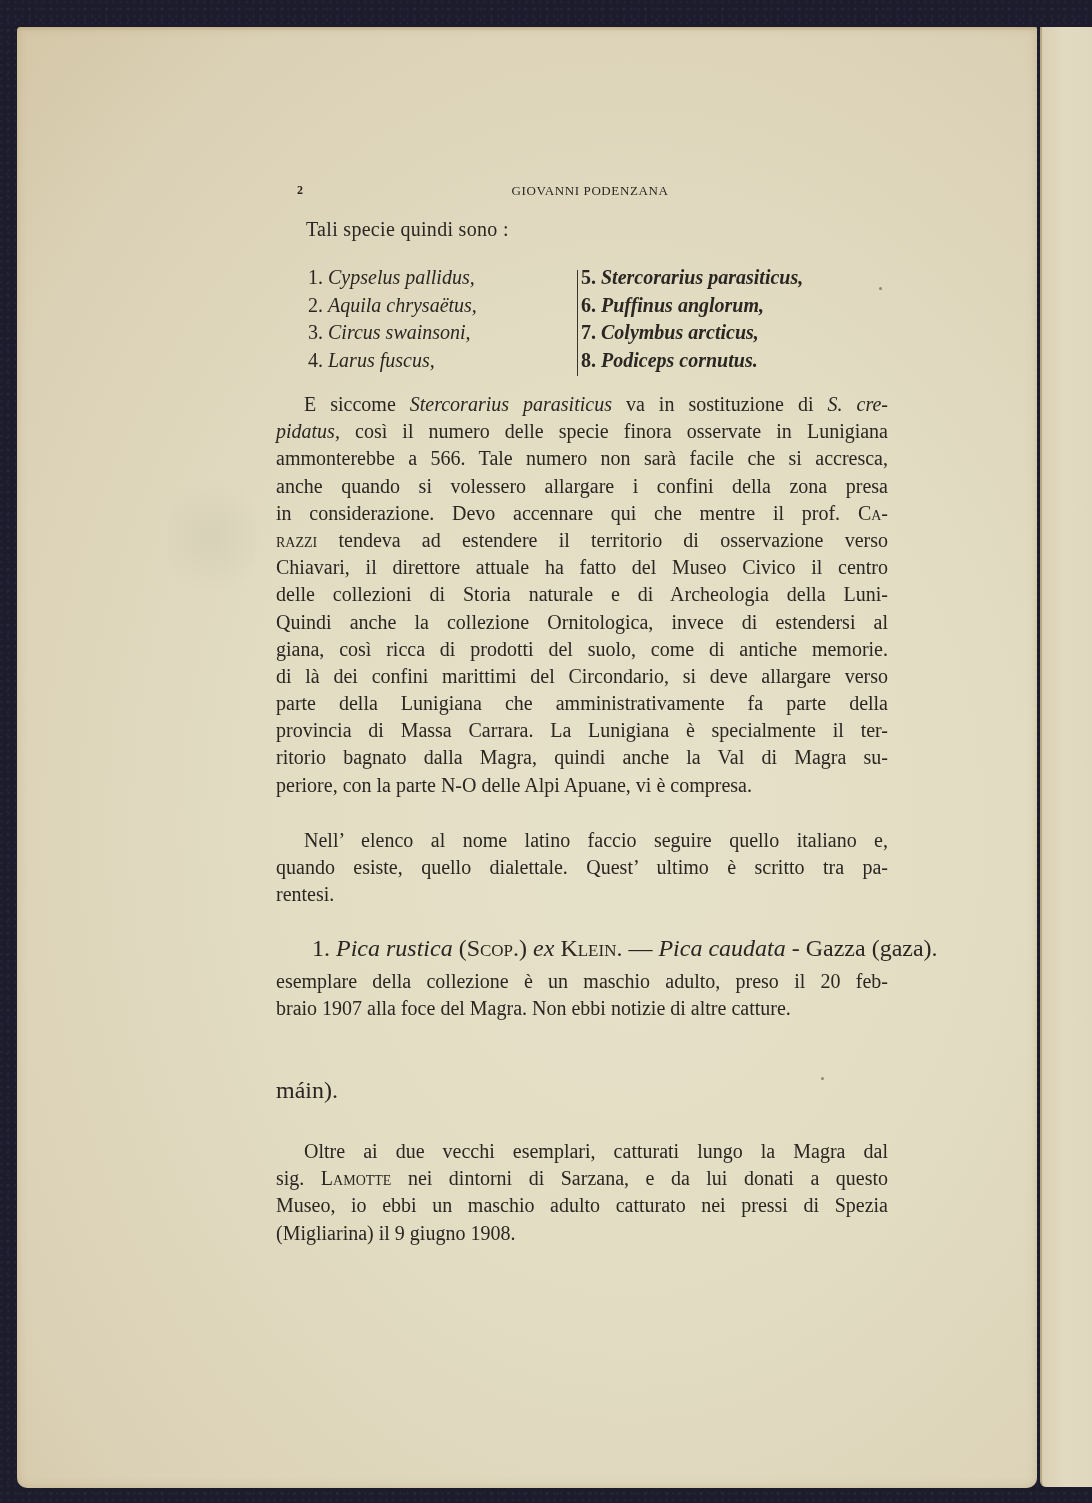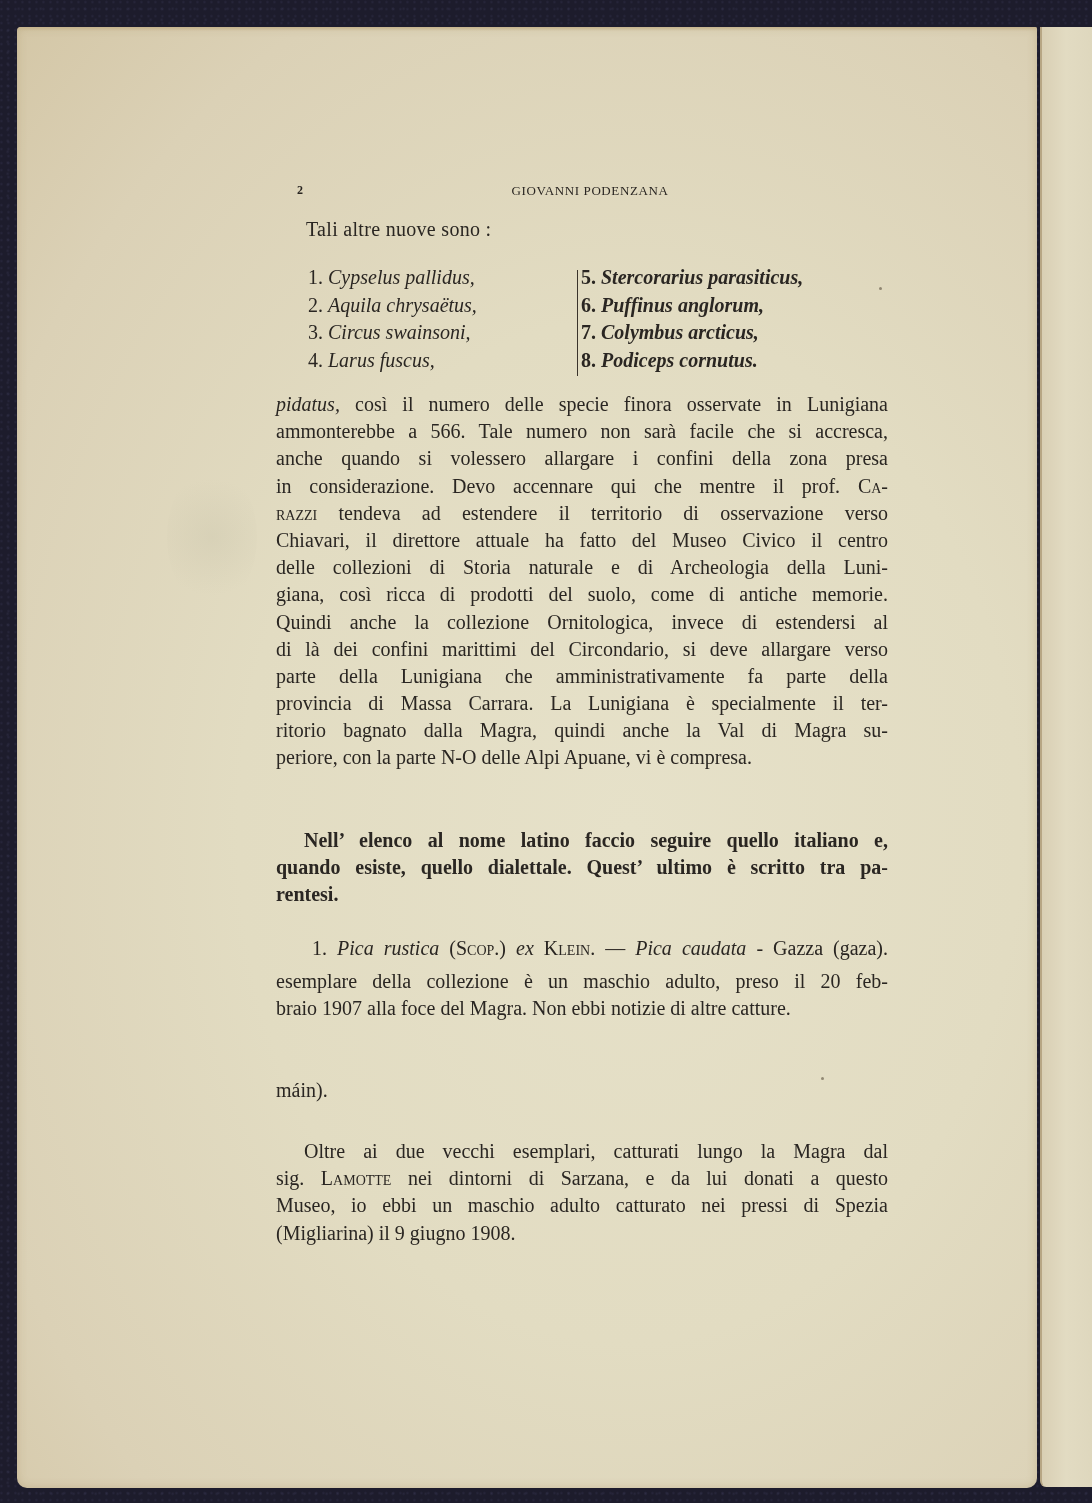--- a/index.html
+++ b/index.html
@@ -65,21 +65,21 @@
   .body-block {
     position: absolute; left: 276px; width: 612px; font-size: 20px; line-height: 27.2px;
     text-align: justify;
   }
   .line { display: block; text-align: justify; text-align-last: justify; white-space: nowrap; height: 27.2px; }
   .line.last { text-align-last: left; }
   .line.indent { padding-left: 28px; }
   .sc { font-variant: small-caps; }
   .it { font-style: italic; }
   .entry-head {
-    position: absolute; left: 276px; width: 612px; font-size: 20px; line-height: 27.2px;
+    position: absolute; left: 276px; width: 612px; font-size: 24px; line-height: 27.2px;
   }
   .stain {
     position: absolute; border-radius: 50%;
     background: radial-gradient(circle, rgba(200,195,170,0.35), transparent 70%);
   }
   .speck { position: absolute; width: 3px; height: 3px; border-radius: 50%; background: #5a5040; opacity: 0.6; }
 </style>
 </head>
 <body>
 
@@ -91,56 +91,57 @@
   <div class="stain" style="left:150px;top:440px;width:90px;height:140px;"></div>
   <div class="speck" style="left:862px;top:260px;"></div>
   <div class="speck" style="left:804px;top:1050px;"></div>
 </div>
 
 <div class="running-head text">
   <span class="page-number">2</span>
   <span class="running-title">GIOVANNI PODENZANA</span>
 </div>
 
-<div class="intro text">Tali altre nuove sono :</div>
+<div class="intro text">Tali specie quindi sono :</div>
 
 <div class="species-list text">
   <div class="col col-left">
     <div class="list-row"><span class="num">1.</span> <span class="latin">Cypselus pallidus,</span></div>
     <div class="list-row"><span class="num">2.</span> <span class="latin">Aquila chrysaëtus,</span></div>
     <div class="list-row"><span class="num">3.</span> <span class="latin">Circus swainsoni,</span></div>
     <div class="list-row"><span class="num">4.</span> <span class="latin">Larus fuscus,</span></div>
   </div>
   <div class="divider"></div>
   <div class="col col-right">
     <div class="list-row"><span class="num">5.</span> <span class="latin">Stercorarius parasiticus,</span></div>
     <div class="list-row"><span class="num">6.</span> <span class="latin">Puffinus anglorum,</span></div>
     <div class="list-row"><span class="num">7.</span> <span class="latin">Colymbus arcticus,</span></div>
     <div class="list-row"><span class="num">8.</span> <span class="latin">Podiceps cornutus.</span></div>
   </div>
 </div>
 
 <div class="body-block text" style="top:391px;">
+  <span class="line indent"><span>E siccome </span><span class="it">Stercorarius parasiticus</span><span> va in sostituzione di </span><span class="it">S. cre-</span></span>
   <span class="line"><span class="it">pidatus,</span><span> così il numero delle specie finora osservate in Lunigiana</span></span>
   <span class="line">ammonterebbe a 566. Tale numero non sarà facile che si accresca,</span>
   <span class="line">anche quando si volessero allargare i confini della zona presa</span>
   <span class="line"><span>in considerazione. Devo accennare qui che mentre il prof. </span><span class="sc">Ca-</span></span>
   <span class="line"><span class="sc">razzi</span><span> tendeva ad estendere il territorio di osservazione verso</span></span>
   <span class="line">Chiavari, il direttore attuale ha fatto del Museo Civico il centro</span>
   <span class="line">delle collezioni di Storia naturale e di Archeologia della Luni-</span>
+  <span class="line">Quindi anche la collezione Ornitologica, invece di estendersi al</span>
   <span class="line">giana, così ricca di prodotti del suolo, come di antiche memorie.</span>
-  <span class="line">Quindi anche la collezione Ornitologica, invece di estendersi al</span>
   <span class="line">di là dei confini marittimi del Circondario, si deve allargare verso</span>
   <span class="line">parte della Lunigiana che amministrativamente fa parte della</span>
   <span class="line">provincia di Massa Carrara. La Lunigiana è specialmente il ter-</span>
   <span class="line">ritorio bagnato dalla Magra, quindi anche la Val di Magra su-</span>
   <span class="line last">periore, con la parte N-O delle Alpi Apuane, vi è compresa.</span>
 </div>
 
-<div class="body-block text" style="top:827px;font-weight:bold;">
+<div class="body-block text" style="top:827px;">
   <span class="line indent">Nell’ elenco al nome latino faccio seguire quello italiano e,</span>
   <span class="line">quando esiste, quello dialettale. Quest’ ultimo è scritto tra pa-</span>
   <span class="line last">rentesi.</span>
 </div>
 
 <div class="entry-head text" style="top:935px;">
   <span class="line" style="padding-left:36px;"><span>1.</span> <span class="it">Pica rustica</span> <span class="sc">(Scop.)</span> <span class="it">ex</span> <span class="sc">Klein.</span><span> — </span><span class="it">Pica caudata</span><span> - Gazza (gaza).</span></span>
 </div>
 
 <div class="body-block text" style="top:968px;">

